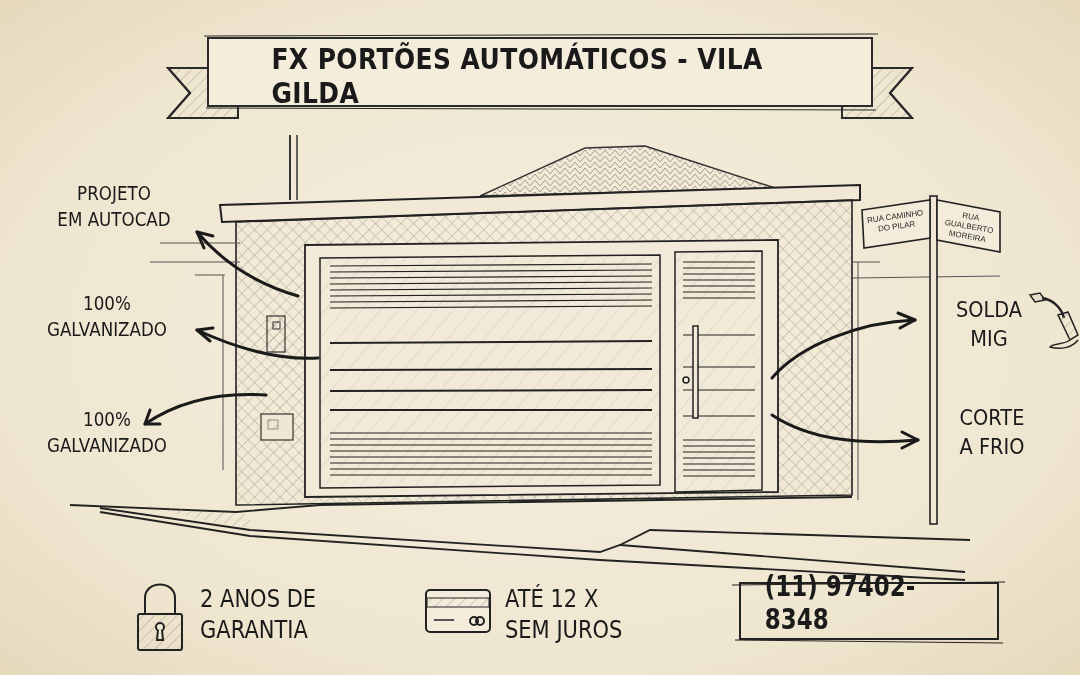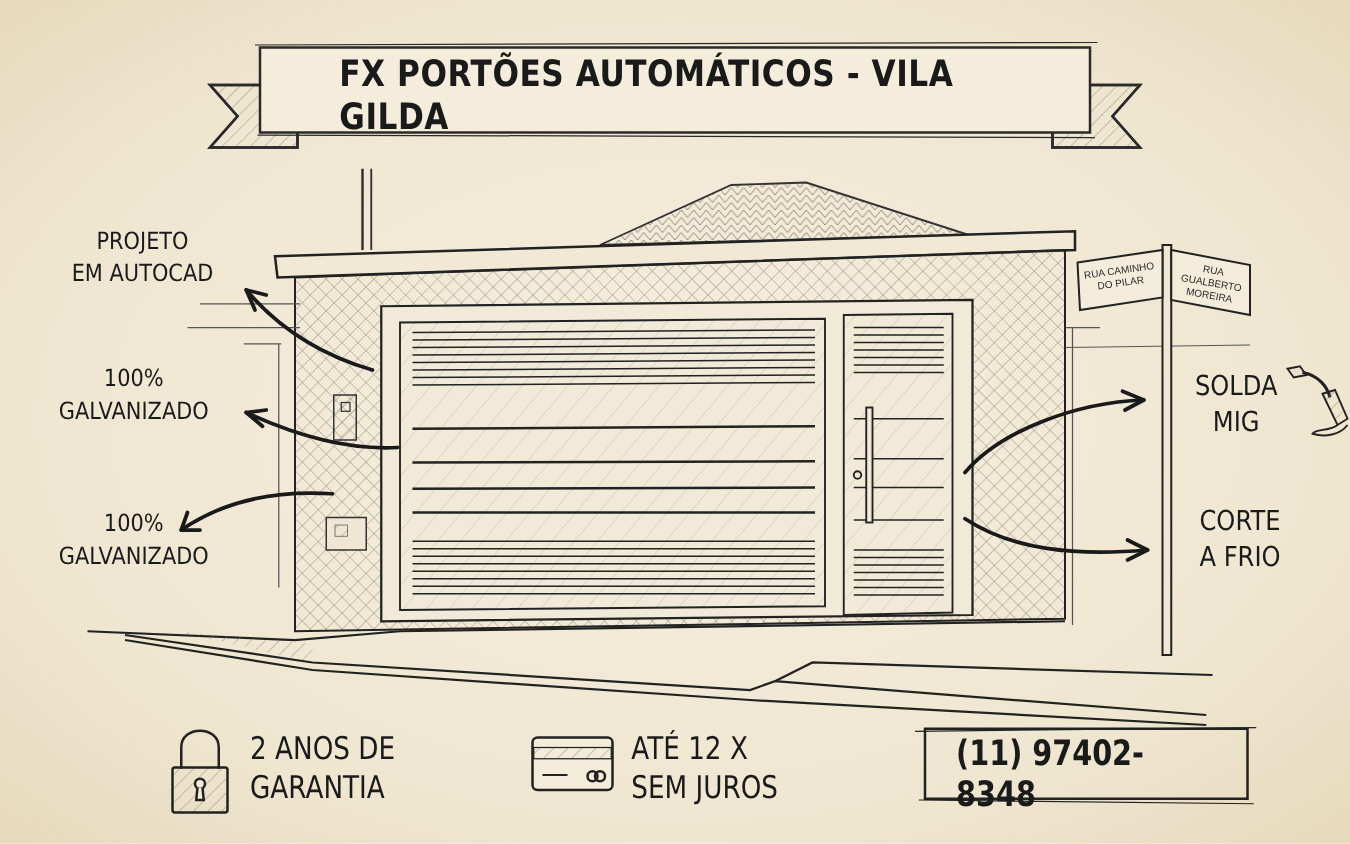--- a/index.html
+++ b/index.html
@@ -28,21 +28,21 @@
     position: absolute; font-size: 8px; line-height: 10px; text-align: center;
     color: #2a2a2a; font-family: "Liberation Sans", sans-serif;
   }
   .feature {
     position: absolute; font-size: 25px; line-height: 31px; color: #1a1a1a;
     font-family: "DejaVu Sans", sans-serif; transform-origin: left center;
     transform: scaleX(0.84);
   }
   .phone {
     position: absolute; left: 742px; top: 586px; width: 254px; height: 50px;
-    display: flex; align-items: flex-start; justify-content: center;
+    display: flex; align-items: flex-end; justify-content: center;
     font-size: 28px; font-weight: bold; color: #1a1a1a;
     font-family: "DejaVu Sans", sans-serif;
   }
   .phone span { display: inline-block; transform: scaleX(0.82); }
 </style>
 </head>
 <body>
 
 <svg class="sketch" viewBox="0 0 1080 675" xmlns="http://www.w3.org/2000/svg">
   <defs>

